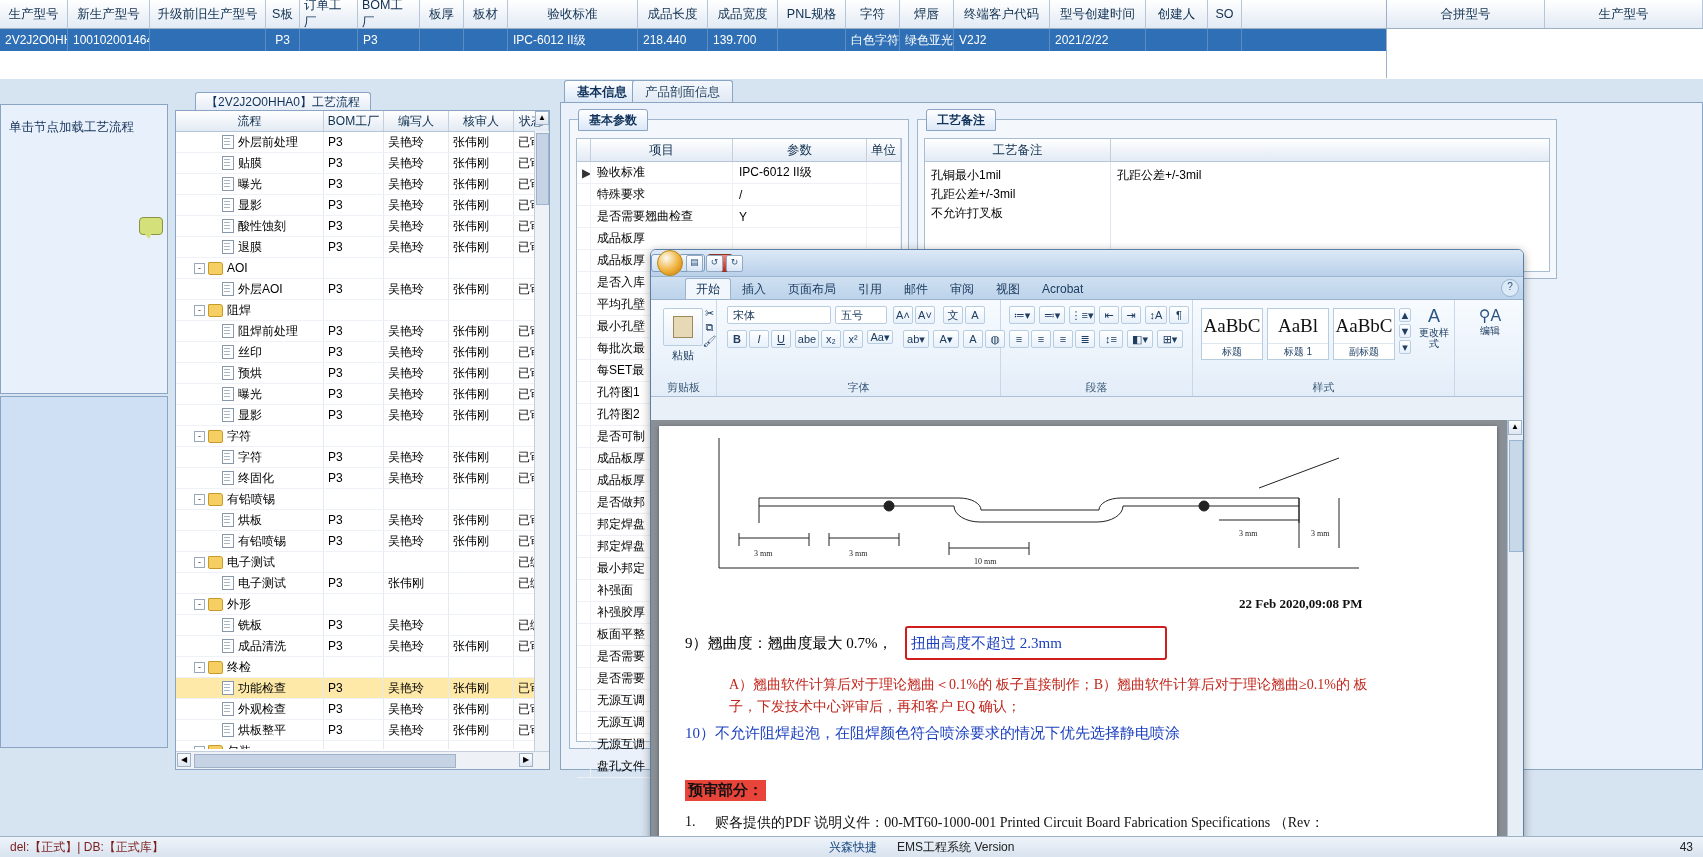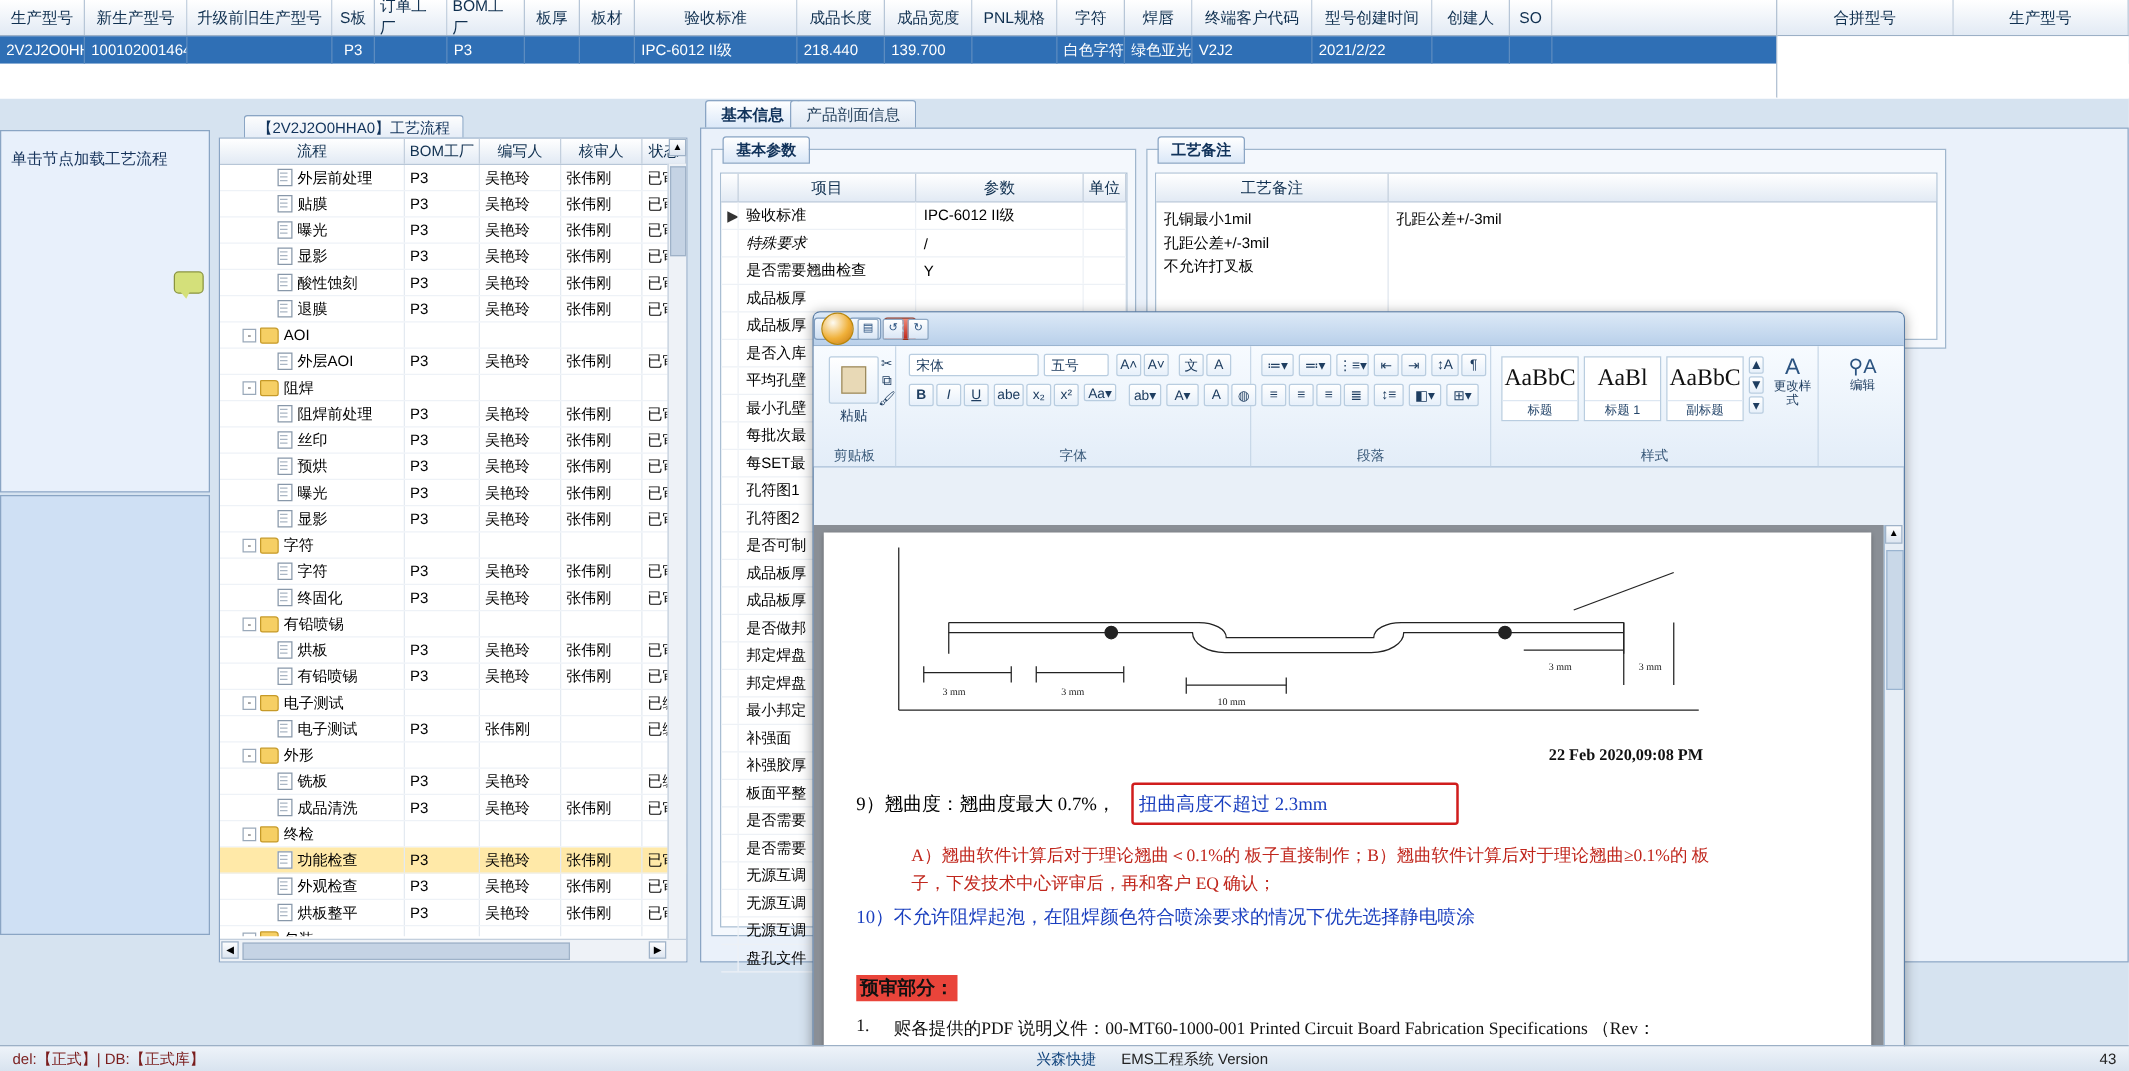--- a/index.html
+++ b/index.html
@@ -26,21 +26,21 @@
   .gridrow{height:22px;display:flex;align-items:stretch;background:#3a6ea5;color:#fff;}
   .gridrow.sel{background:#2f6fb5;}
   .gridrow .cell{
     display:flex;align-items:center;
     border-right:1px solid #5d8cc0;
     padding:0 5px;box-sizing:border-box;font-size:12px;
     overflow:hidden;white-space:nowrap;
   }
   .gridrow .cell.c{justify-content:center;}
   #top-right-panel{
-    position:absolute;right:0;top:0;width:282px;height:78px;
+    position:absolute;right:0;top:0;width:317px;height:78px;
     background:#fff;border-left:1px solid #9cb0c6;box-sizing:border-box;
   }
   #top-right-panel .hdr{
     display:flex;height:28px;border-bottom:1px solid #9cb0c6;
   }
   #top-right-panel .hdr .cell{
     flex:1;display:flex;align-items:center;justify-content:center;
     background:linear-gradient(#ffffff,#e2eaf4);
     border-right:1px solid #b7c6d7;font-size:12.5px;color:#103050;
   }
@@ -659,21 +659,21 @@
         </div>
         <div id="param-rows">
             <div class="prow">
               <div class="pc rowmark" style="width: 14px;">▶</div>
               <div class="pc" style="width: 142px;">验收标准</div>
               <div class="pc" style="width: 134px;">IPC-6012 II级</div>
               <div class="pc" style="flex: 1 1 0%;"></div>
             </div>
             <div class="prow">
               <div class="pc rowmark" style="width: 14px;"></div>
-              <div class="pc" style="width: 142px; font-style: italic;">特殊要求</div>
+              <div class="pc" style="width: 142px;">特殊要求</div>
               <div class="pc" style="width: 134px;">/</div>
               <div class="pc" style="flex: 1 1 0%;"></div>
             </div>
             <div class="prow">
               <div class="pc rowmark" style="width: 14px;"></div>
               <div class="pc" style="width: 142px;">是否需要翘曲检查</div>
               <div class="pc" style="width: 134px;">Y</div>
               <div class="pc" style="flex: 1 1 0%;"></div>
             </div>
             <div class="prow">
@@ -858,20 +858,32 @@
       <div class="orb"></div>
       <div class="qicon">▤</div>
       <div class="qicon">↺</div>
       <div class="qicon">↻</div>
     </div>
     <div class="wbtn">—</div>
     <div class="wbtn">▭</div>
     <div class="wbtn close">✕</div>
   </div>
 
+  <div id="ribbon-tabs">
+    <div class="rtab active">开始</div>
+    <div class="rtab">插入</div>
+    <div class="rtab">页面布局</div>
+    <div class="rtab">引用</div>
+    <div class="rtab">邮件</div>
+    <div class="rtab">审阅</div>
+    <div class="rtab">视图</div>
+    <div class="rtab">Acrobat</div>
+    <div style="flex:1"></div>
+    <div style="width:16px;height:16px;border-radius:50%;background:#dce9f7;border:1px solid #9ab4d0;font-size:10px;line-height:14px;text-align:center;color:#2b5380;margin:0 4px 2px 0">?</div>
+  </div>
 
   <div id="ribbon">
 
     <div class="rgroup" style="left:0;width:66px">
       <div class="rbtn" style="left:12px;top:8px;width:40px;height:38px;flex-direction:column">
         <div style="width:18px;height:20px;background:#e8d9b6;border:1px solid #9c8a5e;"></div>
       </div>
       <div style="position:absolute;left:6px;top:48px;width:52px;text-align:center;font-size:11px;color:#1e3d60">粘贴</div>
       <div class="rbtn" style="left:54px;top:8px;width:9px;height:11px;border:none;background:transparent">✂</div>
       <div class="rbtn" style="left:54px;top:22px;width:9px;height:11px;border:none;background:transparent">⧉</div>

